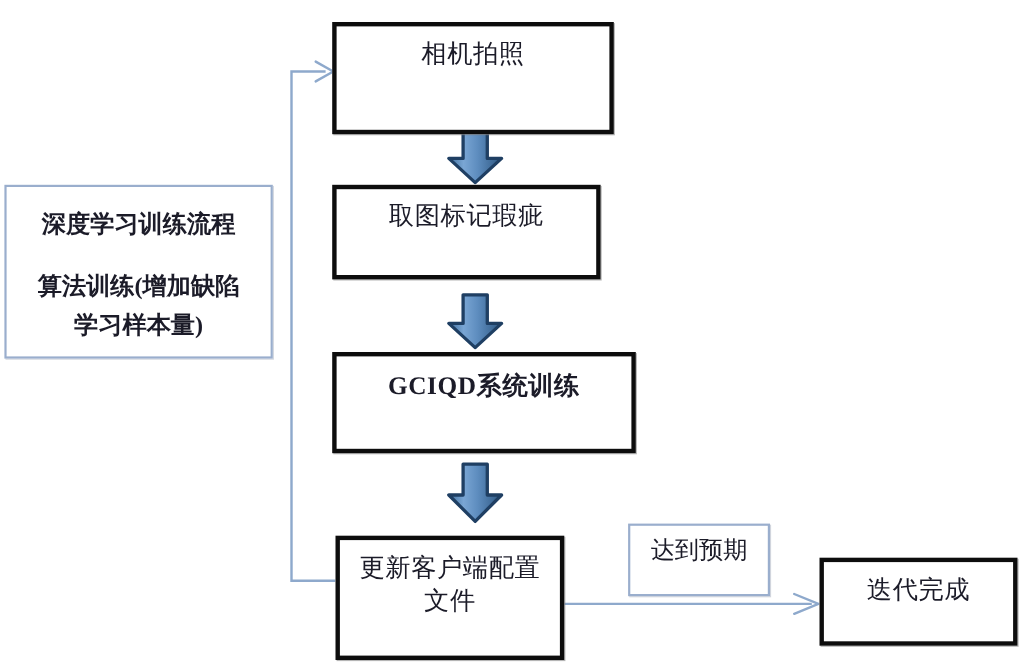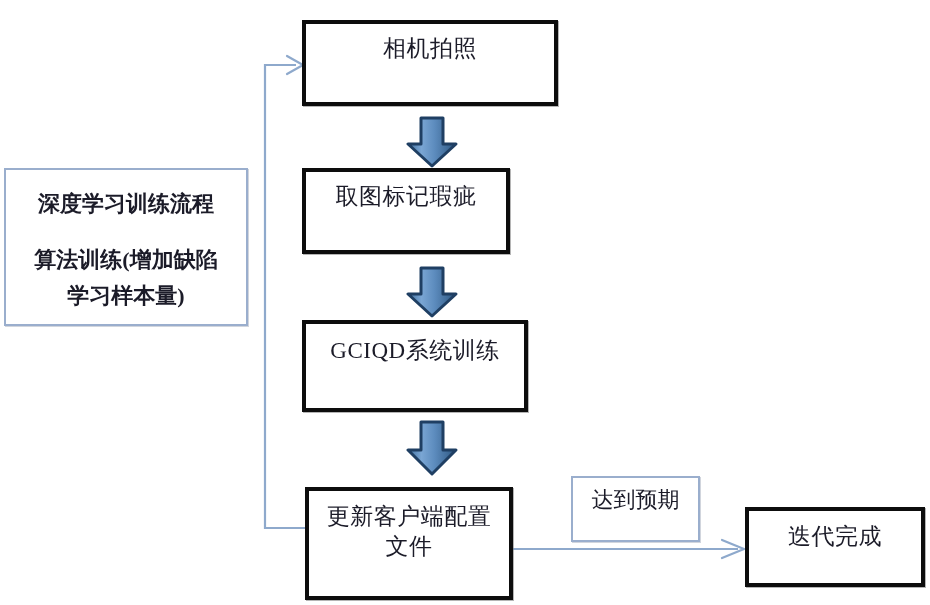--- a/index.html
+++ b/index.html
@@ -131,29 +131,29 @@
     </defs>
     <path d="M 17 2 L 39 2 L 39 30 L 52 30 L 28 54 L 4 30 L 17 30 Z" fill="url(#ag3)" stroke="#1f3f63" stroke-width="3" stroke-linejoin="round"></path>
   </svg>
 
   <div class="note-box" style="left:4px; top:168px; width:244px; height:158px;font-weight:bold;">
     <div class="note-text" style="top:16px;">深度学习训练流程</div>
     <div class="note-text" style="top:72px;">算法训练(增加缺陷</div>
     <div class="note-text" style="top:108px;text-align:center;">学习样本量)</div>
   </div>
 
-  <div class="proc-box" style="left:302px; top:20px; width:256px; height:86px;">
+  <div class="proc-box" style="left:302px; top:20px; width:256px; height:102px;">
     <div class="box-text" style="top:10px;">相机拍照</div>
   </div>
 
-  <div class="proc-box" style="left:302px; top:168px; width:208px; height:86px;">
+  <div class="proc-box" style="left:302px; top:168px; width:244px; height:86px;">
     <div class="box-text" style="top:10px;">取图标记瑕疵</div>
   </div>
 
-  <div class="proc-box" style="left:302px; top:320px; width:226px; height:92px;">
+  <div class="proc-box" style="left:302px; top:320px; width:276px; height:92px;font-weight:bold;">
     <div class="box-text" style="top:12px;">GCIQD系统训练</div>
   </div>
 
   <div class="proc-box" style="left:305px; top:487px; width:208px; height:113px;">
     <div class="box-text" style="top:11px;">更新客户端配置
 文件</div>
   </div>
 
   <div class="proc-box" style="left:745px; top:507px; width:180px; height:80px;">
     <div class="box-text" style="top:11px;">迭代完成</div>

